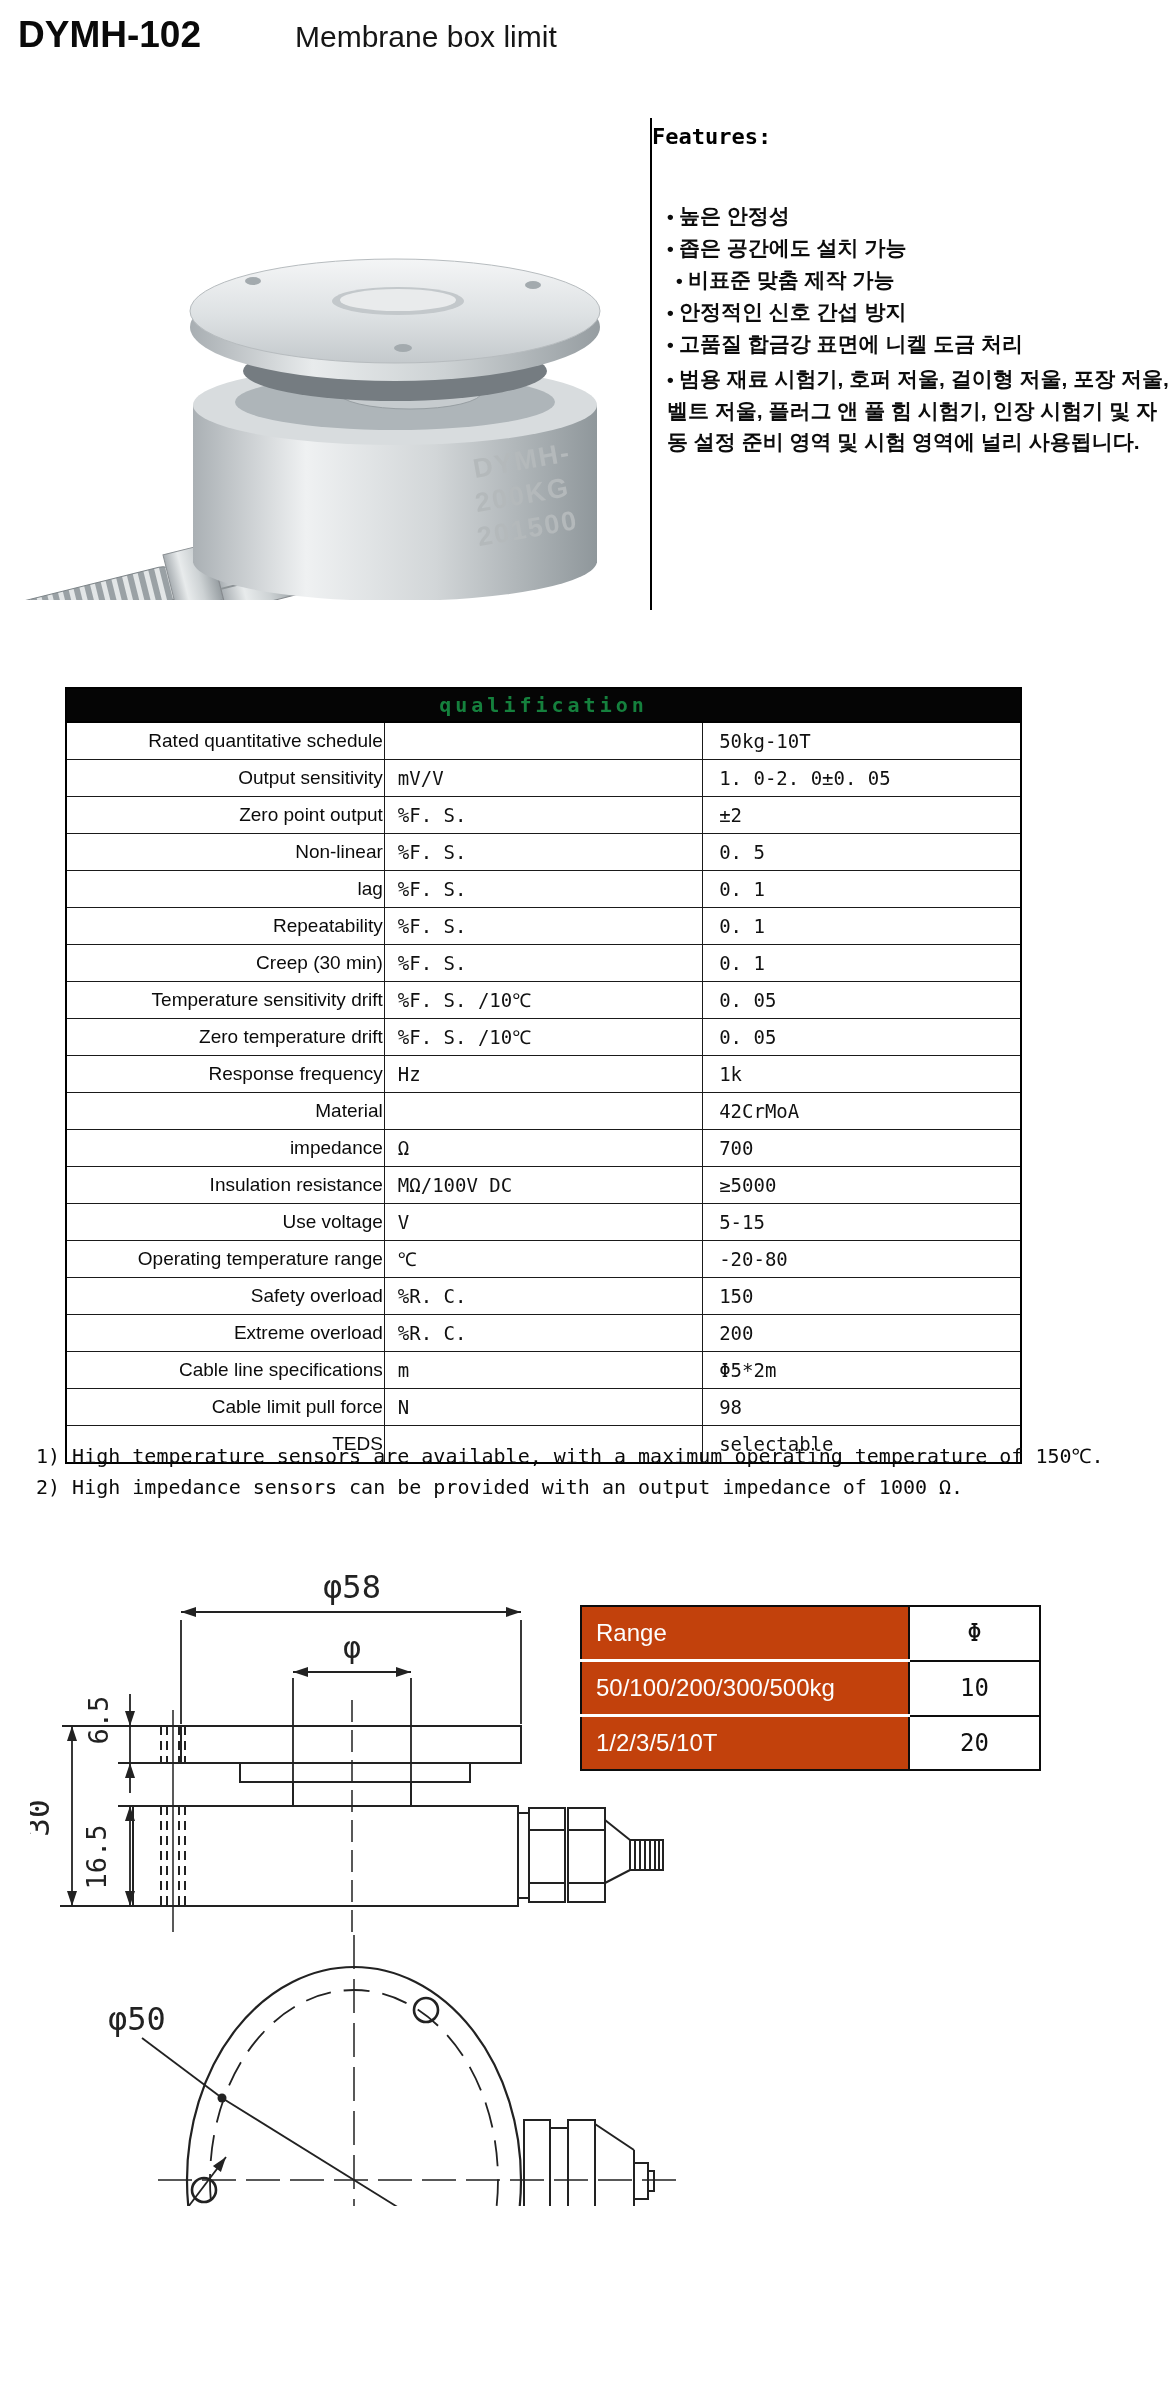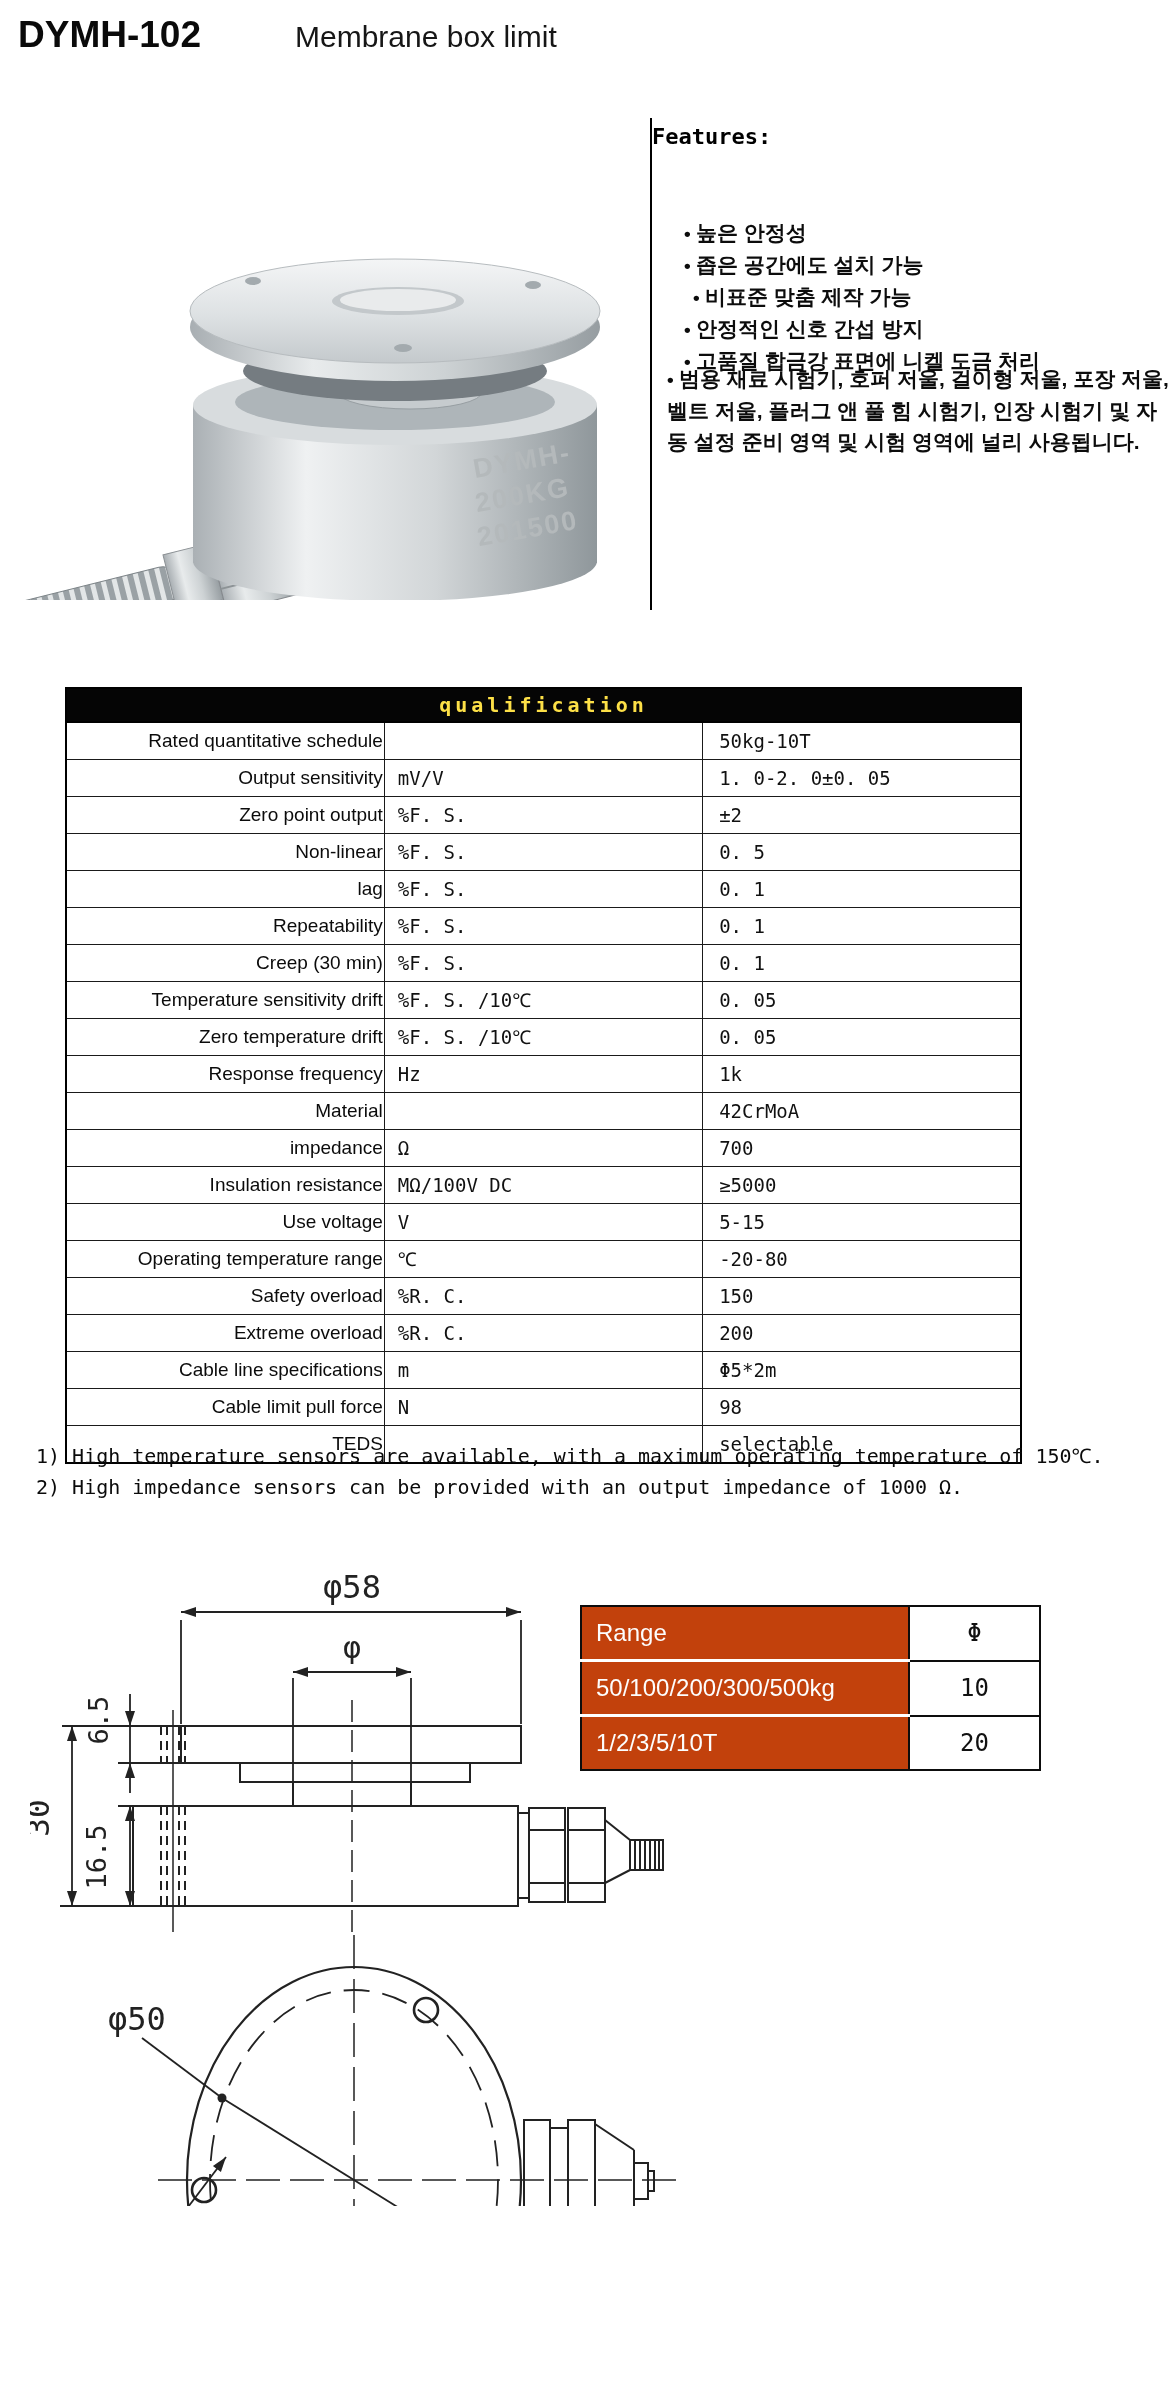--- a/index.html
+++ b/index.html
@@ -10,31 +10,31 @@
   .model{position:absolute;left:18px;top:14px;font-size:37px;font-weight:bold;letter-spacing:0px;color:#0a0a0a;}
   .prodname{position:absolute;left:295px;top:20px;font-size:30px;font-weight:400;color:#161616;}
 
   
   .photo{position:absolute;left:20px;top:113px;width:620px;height:487px;}
 
   
   .features{position:absolute;left:650px;top:118px;width:515px;height:492px;
             border-left:2px solid #000;box-sizing:border-box;}
   .features-title{font-family:"DejaVu Sans Mono",monospace;font-weight:bold;font-size:22px;margin-top:6px;color:#000;}
-  .feature-list{list-style:none;margin:17px;padding:0;position:absolute;top:82px;left:15px;}
+  .feature-list{list-style:none;margin:0;padding:0;position:absolute;top:82px;left:15px;}
   .feature-list li{font-size:21px;font-weight:bold;line-height:31px;color:#0c0c0c;}
   .feature-list li::before{content:"\2022  ";font-size:19px;}
   .feature-list li.indent{padding-left:9px;}
   .application{position:absolute;top:245px;left:15px;width:505px;font-size:21px;font-weight:bold;
                line-height:31px;color:#0c0c0c;}
   .application::before{content:"\2022  ";font-size:19px;}
 
   
   table.spec{position:absolute;left:65px;top:687px;width:957px;border-collapse:collapse;table-layout:fixed;}
-  table.spec th.caption{background:#050505;color:#fde047;height:30px;font-family:"DejaVu Sans Mono",monospace;
+  table.spec th.caption{background:#050505;color:#15803d;height:30px;font-family:"DejaVu Sans Mono",monospace;
             font-weight:bold;font-size:20px;letter-spacing:4px;text-align:center;border:2px solid #000;}
   table.spec td{border:1px solid #1a1a1a;height:34px;font-size:19px;vertical-align:middle;
             white-space:nowrap;overflow:hidden;}
   table.spec td.c1{width:323px;padding-left:11px;font-family:"Liberation Sans",sans-serif;color:#0b0b0b;text-align:right;}
   table.spec td.c2{width:321px;padding-left:13px;font-family:"DejaVu Sans Mono",monospace;}
   table.spec td.c3{width:313px;padding-left:16px;font-family:"DejaVu Sans Mono",monospace;}
   table.spec tr td{border-color:#1a1a1a;}
   table.spec{border:2px solid #000;}
 
   

